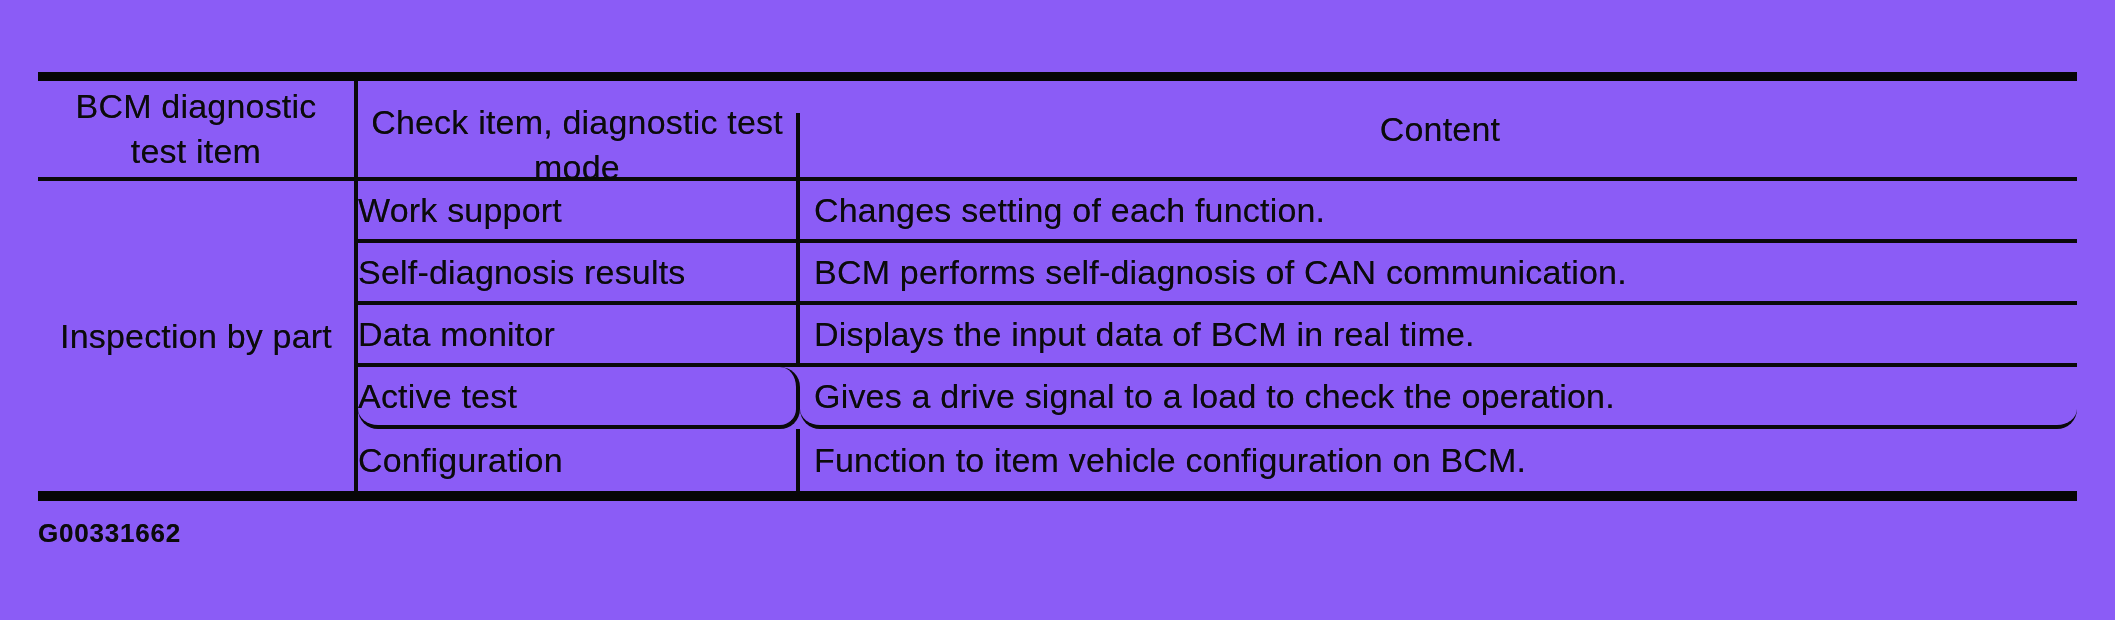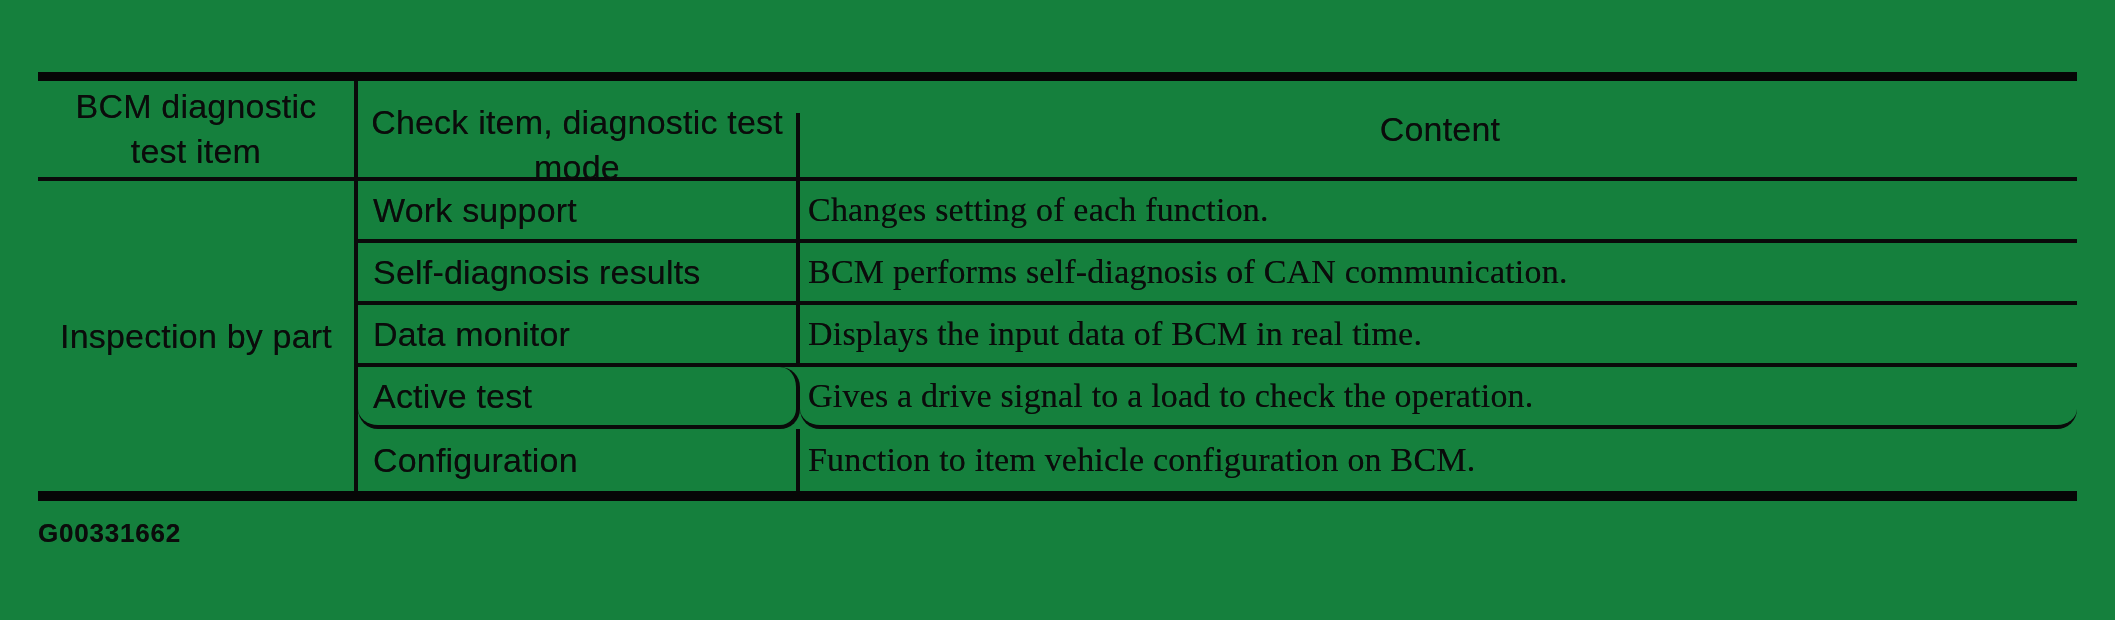--- a/index.html
+++ b/index.html
@@ -10,21 +10,21 @@
     background: #ffffff;
     overflow: hidden;
     font-family: "Liberation Sans", sans-serif;
     color: #0b0b0b;
   }
 
   .page {
     position: relative;
     width: 2115px;
     height: 620px;
-    background: #15803d;
+    background: #8b5cf6;
   }
 
   
   .doc-table {
     position: absolute;
     left: 38px;
     top: 72px;
     width: 2039px;
     box-sizing: border-box;
     border-top: 9px solid #060606;
@@ -61,22 +61,22 @@
   .merged {
     grid-column: 1;
     grid-row: 2 / 7;
     justify-content: center;
     text-align: left;
     border-right: 4px solid #0a0a0a;
     padding: 0 6px;
   }
 
   
-  .c2b { grid-column: 2; border-right: 4px solid #0a0a0a; padding-left: 15px; padding-right: 10px; }
-  .c3b { grid-column: 3; padding-left: 8px; padding-right: 20px; font-family: Liberation Serif, serif; }
+  .c2b { grid-column: 2; border-right: 4px solid #0a0a0a; padding-right: 10px; }
+  .c3b { grid-column: 3; padding-left: 14px; padding-right: 20px; }
   .r1 { grid-row: 2; }
   .r2 { grid-row: 3; }
   .r3 { grid-row: 4; }
   .r4 { grid-row: 5; border-radius: 20px; }
   .r5 { grid-row: 6; }
   .sep { border-bottom: 4px solid #0a0a0a; }
 
   
   .figure-id {
     position: absolute;

